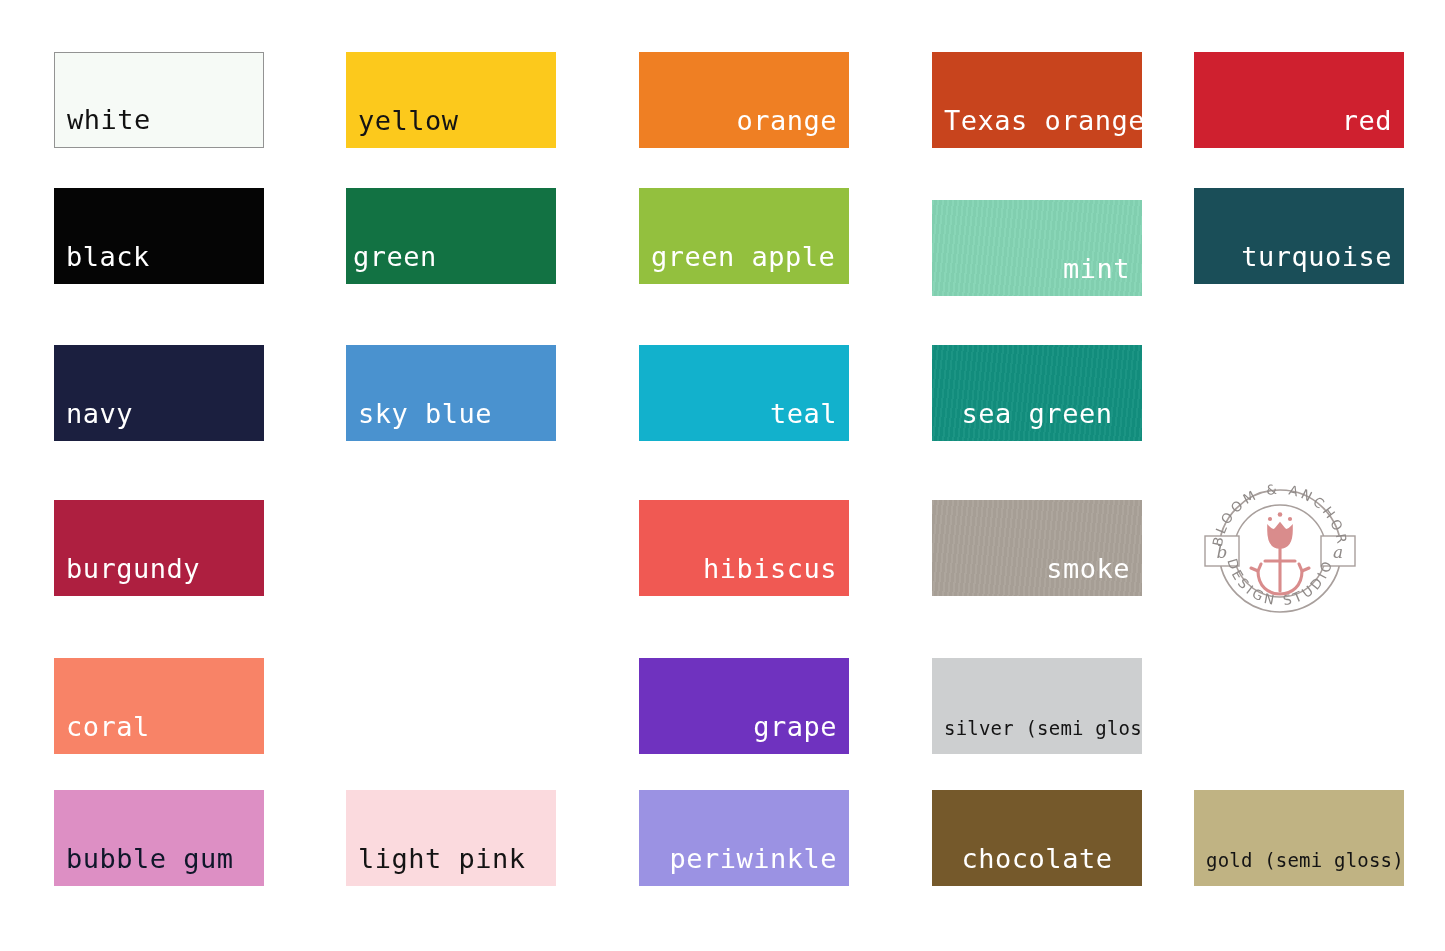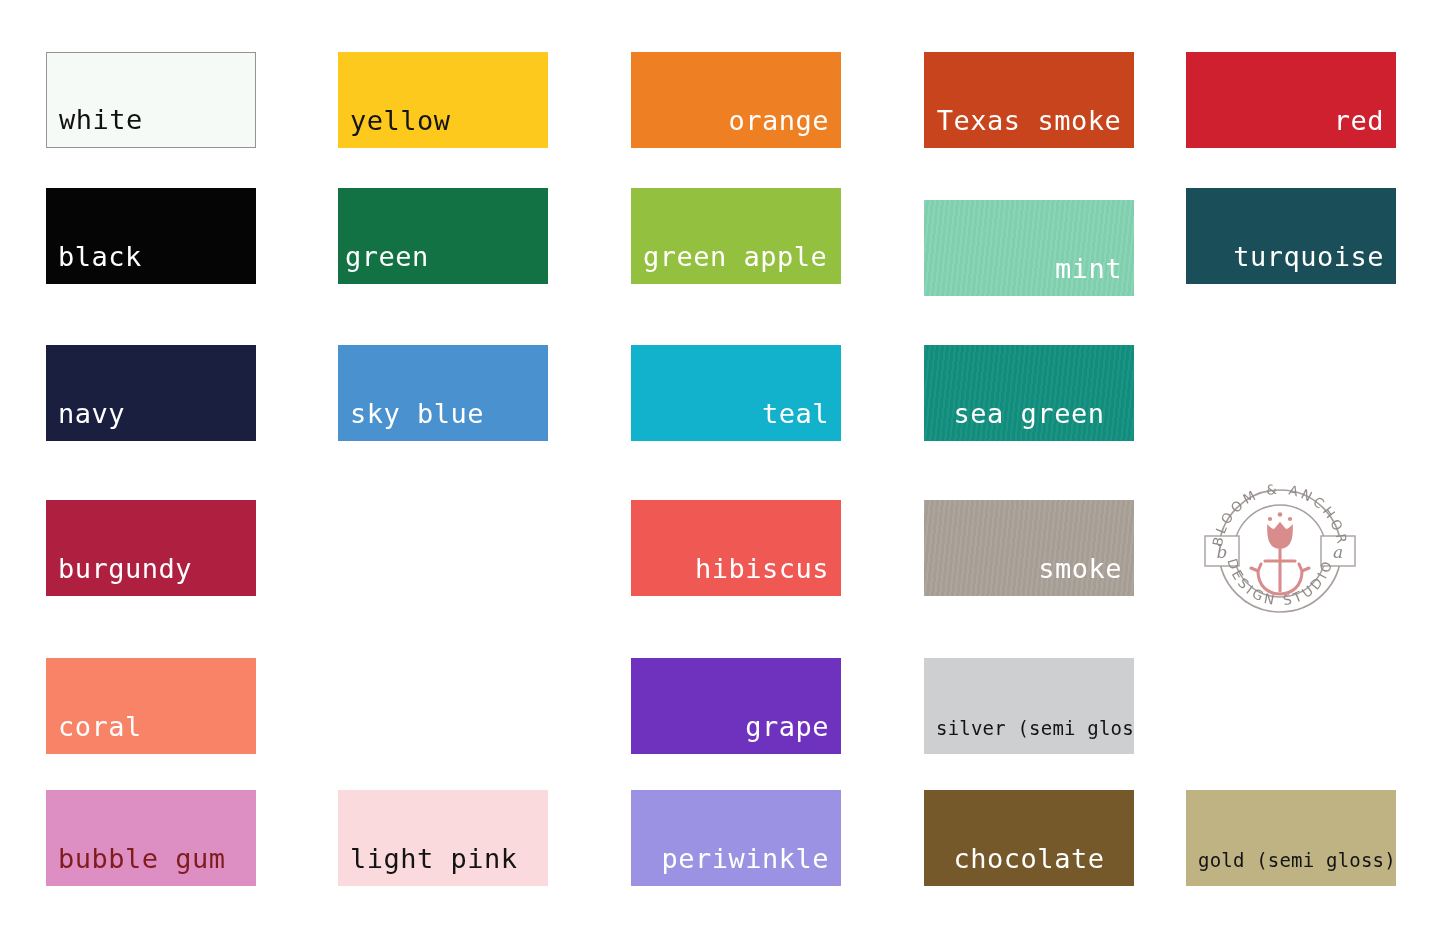--- a/index.html
+++ b/index.html
@@ -11,21 +11,21 @@
   body {
     width: 1445px;
     height: 951px;
     position: relative;
     overflow: hidden;
     font-family: "DejaVu Sans Mono", "Liberation Mono", monospace;
   }
 
   #swatch-grid {
     position: absolute;
-    left: 8px;
+    left: 16px;
     top: 0;
     width: 1413px;
     height: 951px;
   }
 
   .swatch {
     position: absolute;
     box-sizing: border-box;
     display: flex;
     align-items: flex-end;
@@ -90,21 +90,21 @@
     <div class="swatch align-left bordered" style="left: 38px; top: 52px; width: 210px; height: 96px; background: rgb(246, 250, 246);">
       <span class="swatch-label" style="color: rgb(17, 17, 17);">white</span>
     </div>
     <div class="swatch align-left" style="left: 330px; top: 52px; width: 210px; height: 96px; background: rgb(252, 201, 28);">
       <span class="swatch-label" style="color: rgb(20, 20, 20);">yellow</span>
     </div>
     <div class="swatch align-right" style="left: 623px; top: 52px; width: 210px; height: 96px; background: rgb(239, 127, 35);">
       <span class="swatch-label" style="color: rgb(255, 255, 255);">orange</span>
     </div>
     <div class="swatch align-center" style="left: 916px; top: 52px; width: 210px; height: 96px; background: rgb(200, 68, 29);">
-      <span class="swatch-label" style="color: rgb(255, 255, 255);">Texas smoke</span>
+      <span class="swatch-label" style="color: rgb(255, 255, 255);">Texas orange</span>
     </div>
     <div class="swatch align-right" style="left: 1178px; top: 52px; width: 210px; height: 96px; background: rgb(207, 32, 47);">
       <span class="swatch-label" style="color: rgb(255, 255, 255);">red</span>
     </div>
     <div class="swatch align-left" style="left: 38px; top: 188px; width: 210px; height: 96px; background: rgb(5, 5, 5);">
       <span class="swatch-label" style="color: rgb(255, 255, 255);">black</span>
     </div>
     <div class="swatch align-left" style="left: 330px; top: 188px; width: 210px; height: 96px; background: rgb(18, 114, 67);">
       <span class="swatch-label" style="color: rgb(255, 255, 255); padding-left: 7px;">green</span>
     </div>
@@ -141,21 +141,21 @@
     <div class="swatch align-left" style="left: 38px; top: 658px; width: 210px; height: 96px; background: rgb(248, 131, 103);">
       <span class="swatch-label" style="color: rgb(255, 255, 255);">coral</span>
     </div>
     <div class="swatch align-right" style="left: 623px; top: 658px; width: 210px; height: 96px; background: rgb(111, 50, 191);">
       <span class="swatch-label" style="color: rgb(255, 255, 255);">grape</span>
     </div>
     <div class="swatch align-center small-label" style="left: 916px; top: 658px; width: 210px; height: 96px; background: rgb(205, 207, 208);">
       <span class="swatch-label" style="color: rgb(20, 20, 20);">silver (semi gloss)</span>
     </div>
     <div class="swatch align-left" style="left: 38px; top: 790px; width: 210px; height: 96px; background: rgb(221, 143, 196);">
-      <span class="swatch-label" style="color: #7f1d1d;">bubble gum</span>
+      <span class="swatch-label" style="color: #0f172a;">bubble gum</span>
     </div>
     <div class="swatch align-left" style="left: 330px; top: 790px; width: 210px; height: 96px; background: rgb(251, 218, 222);">
       <span class="swatch-label" style="color: rgb(20, 20, 20);">light pink</span>
     </div>
     <div class="swatch align-right" style="left: 623px; top: 790px; width: 210px; height: 96px; background: rgb(155, 146, 227);">
       <span class="swatch-label" style="color: rgb(255, 255, 255);">periwinkle</span>
     </div>
     <div class="swatch align-center" style="left: 916px; top: 790px; width: 210px; height: 96px; background: rgb(117, 89, 43);">
       <span class="swatch-label" style="color: rgb(255, 255, 255);">chocolate</span>
     </div>

